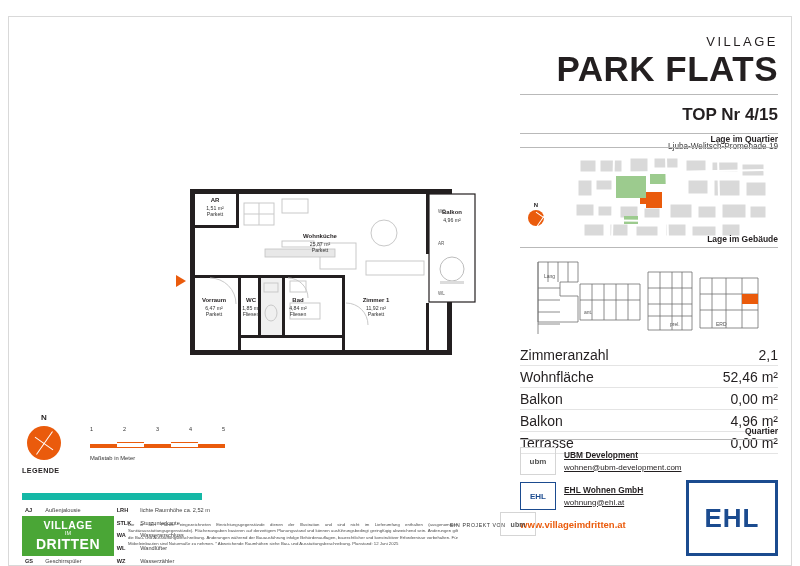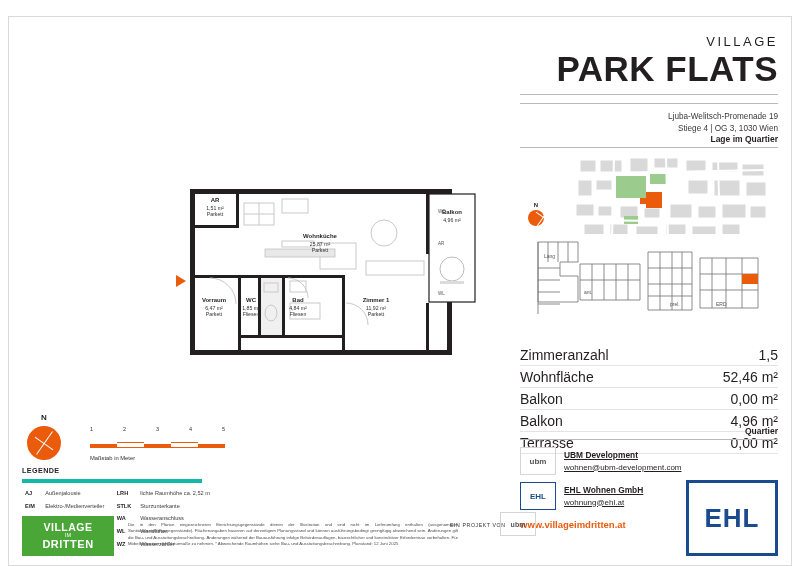--- a/index.html
+++ b/index.html
@@ -22,21 +22,21 @@
   .flt{width:100%;border-collapse:collapse;font-size:14px;}
   .flt td{padding:2.5px 0;border-bottom:1px solid #e4e4e4;}
   .flt td.v{text-align:right;}
   
   .kont-row{display:flex;align-items:center;gap:8px;margin-top:7px;}
   .kont-logo{width:34px;height:26px;border:1px solid #d5d5d5;display:flex;align-items:center;justify-content:center;font-size:8px;font-weight:700;color:#555;}
   .kont-txt{font-size:8px;line-height:1.45;text-decoration:underline;}
   .kont-txt b{font-size:8.4px;}
   .weburl{font-size:9.5px;font-weight:700;color:#ea5b0c;margin-top:9px;}
   
-  .legend-title{font-size:7.2px;font-weight:700;letter-spacing:.4px;border-bottom:4px solid #14b8a6;padding-bottom:4px;width:180px;}
+  .legend-title{font-size:7.2px;font-weight:700;letter-spacing:.4px;border-bottom:7px solid #14b8a6;padding-bottom:18px;width:180px;}
   .leg-tbl{font-size:5.6px;line-height:1.55;color:#3d3d3d;}
   .leg-tbl td{padding-right:6px;vertical-align:top;white-space:nowrap;}
   .leg-k{font-weight:700;color:#231f20;}
   
   .disc{font-size:4.3px;line-height:1.5;color:#4a4a4a;text-align:justify;width:330px;}
   
   .compass{width:34px;height:34px;border-radius:50%;background:#ea5b0c;position:relative;}
   .compass:after{content:"";position:absolute;left:50%;top:3px;width:1px;height:28px;background:#fff;transform:rotate(35deg);transform-origin:50% 50%;}
   .compass:before{content:"";position:absolute;left:6px;top:50%;width:22px;height:1px;background:#fff;transform:rotate(35deg);}
   
@@ -46,35 +46,36 @@
   .rl .n{font-size:6px;font-weight:700;color:#231f20;}
   .rl .a{font-size:5.2px;color:#333;}
   .rl .f{font-size:5.2px;color:#333;}
   .plan-wrap{left:170px;top:175px;width:310px;height:185px;}
   
   .ehl-big{right:22px;bottom:18px;width:86px;height:70px;border:3px solid #1b4b8f;display:flex;align-items:center;justify-content:center;}
   .ehl-big span{font-size:26px;font-weight:700;color:#1b4b8f;letter-spacing:1px;}
   .vd-logo{left:22px;bottom:18px;width:92px;height:40px;background:#4aa636;color:#fff;display:flex;flex-direction:column;align-items:center;justify-content:center;line-height:1.05;}
   .vd-logo .l1{font-size:10.5px;font-weight:700;letter-spacing:.5px;}
   .vd-logo .l2{font-size:5.5px;letter-spacing:.5px;}
-  .vd-logo .l3{font-size:11px;font-weight:700;letter-spacing:.5px;}
+  .vd-logo .l3{font-size:14px;font-weight:700;letter-spacing:.5px;}
   .proj{left:450px;bottom:46px;font-size:5.2px;letter-spacing:.6px;color:#333;}
   .ubm-sm{left:500px;bottom:38px;width:34px;height:22px;border:1px solid #d5d5d5;display:flex;align-items:center;justify-content:center;font-size:7px;font-weight:700;color:#555;}
   .frame{left:8px;top:8px;width:784px;height:550px;border:1px solid #d9d9d9;box-sizing:border-box;}
 </style>
 </head>
 <body>
 
 <div id="sheet">
   <div class="abs frame"></div>
 
   <div class="abs hdr">
     <div class="village">VILLAGE</div>
     <div class="parkflats">PARK FLATS</div>
     <div class="rule"></div>
+    <div class="topnr">TOP Nr 4/15</div>
     <div class="rule"></div>
     <div class="addr">Ljuba-Welitsch-Promenade 19</div>
     <div class="addr">Stiege 4 | OG 3, 1030 Wien</div>
   </div>
 
   <div class="abs rcol" style="top:126px;">
     <div class="sec-title">Lage im Quartier</div>
     <div class="mapbox">
       <svg width="258" height="88" viewBox="0 0 258 88">
         <rect x="0" y="0" width="258" height="88" fill="#ffffff"></rect>
@@ -123,20 +124,21 @@
         <rect x="120" y="44" width="8" height="6" fill="#ea5b0c"></rect>
       </svg>
       <div class="abs" style="left:8px;top:48px;text-align:center;">
         <div style="font-size:6px;font-weight:700;">N</div>
         <div class="compass" style="width:16px;height:16px;margin-top:2px;"></div>
       </div>
     </div>
   </div>
 
   <div class="abs rcol" style="top:226px;">
+    <div class="sec-title">Lage im Gebäude</div>
     <div class="bldbox">
       <svg width="258" height="92" viewBox="0 0 258 92">
         <rect x="0" y="0" width="258" height="92" fill="#fff"></rect>
         <g fill="none" stroke="#6f6f6f" stroke-width="0.8">
           <path d="M18 8 h40 v20 h-18 v14 h18 v26 h-40 z"></path>
           <path d="M18 8 v72"></path>
           <path d="M28 8 v20 M38 8 v20 M48 8 v20"></path>
           <path d="M18 34 h22 M18 46 h22 M18 58 h22 M18 70 h22"></path>
           <path d="M60 30 h60 v36 h-60 z"></path>
           <path d="M72 30 v36 M84 30 v36 M96 30 v36 M108 30 v36"></path>
@@ -155,21 +157,21 @@
         <text x="196" y="72" font-size="5" fill="#555" font-family="Liberation Sans">ERD</text>
       </svg>
     </div>
   </div>
 
   <div class="abs rcol" style="top:336px;">
     <table class="flt">
       <tbody>
           <tr>
         <td>Zimmeranzahl</td>
-        <td class="v">1,5</td>
+        <td class="v">2,1</td>
       </tr>
       <tr>
         <td>Wohnfläche</td>
         <td class="v">52,46 m²</td>
       </tr>
       <tr>
         <td>Balkon</td>
         <td class="v">0,00 m²</td>
       </tr>
       <tr>

